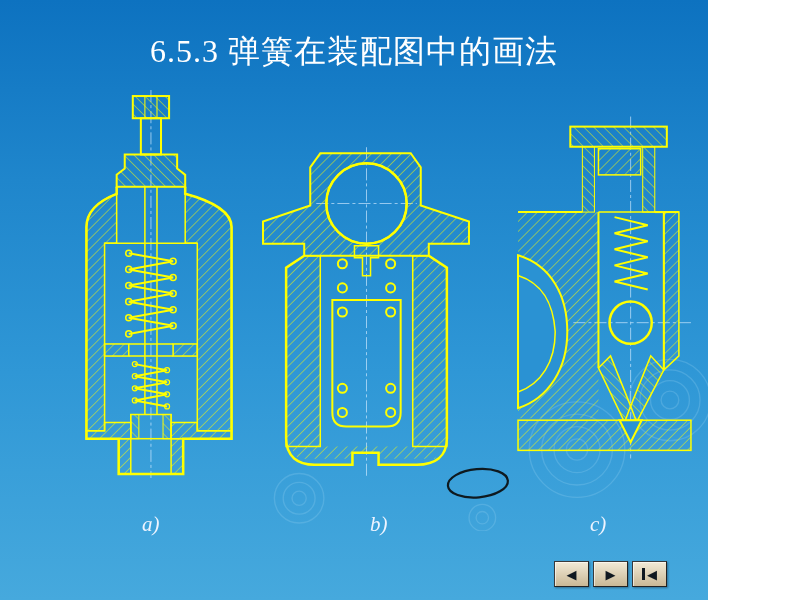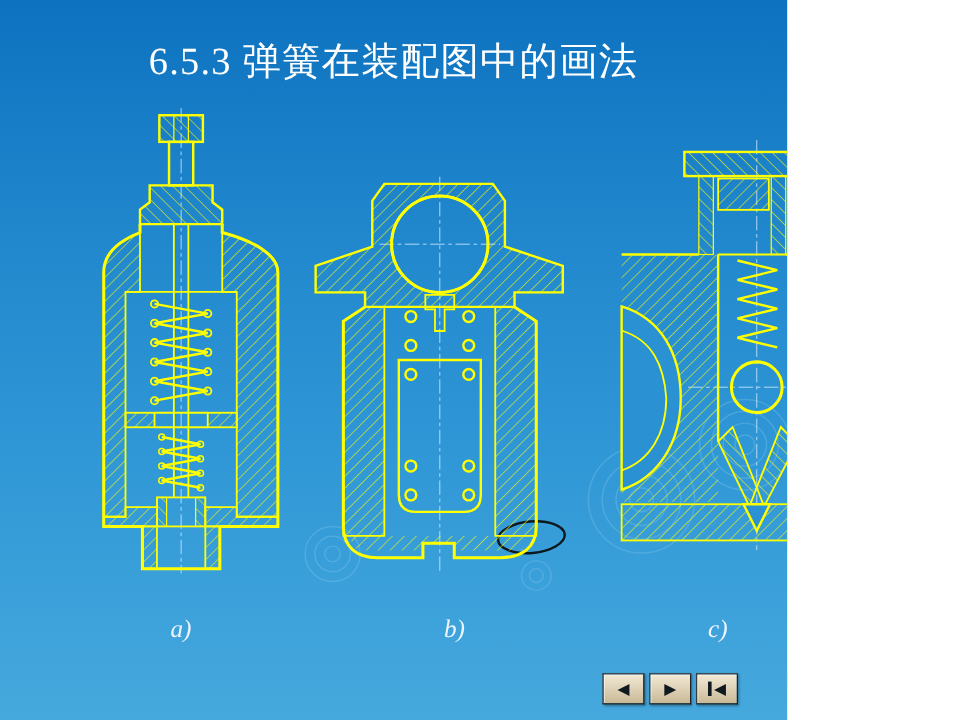--- a/index.html
+++ b/index.html
@@ -1,19 +1,19 @@
 <!DOCTYPE html>
 <html style="--drawing-line: #ffff00; --background-top: #0d72c0; --background-middle: #2f97d6; --background-bottom: #46a9dd; --title-text: #ffffff; --label-text: #eef4ff; --button-face-top: #f2ead6; --button-face-bottom: #c9b896; --button-border: #3a3a3a; --button-glyph: #101820;"><head>
 <meta charset="utf-8">
 <style>
   * { margin:0; padding:0; box-sizing:border-box; }
   html,body { width:800px; height:600px; }
   body { font-family:"Liberation Sans","DejaVu Sans",sans-serif; }
 
-  .slide { position:relative; width:656px; height:600px; overflow:hidden;
+  .slide { position:relative; width:708px; height:600px; overflow:hidden;
     background: linear-gradient(180deg,
       var(--background-top,#0d72c0) 0%,
       #1f86cc 30%,
       var(--background-middle,#2f97d6) 62%,
       var(--background-bottom,#46a9dd) 100%); }
 
   .title { position:absolute; top:30px; left:0; width:100%; text-align:center;
     font-family:"Liberation Serif","DejaVu Serif",serif; font-size:32px; font-weight:400;
     color:var(--title-text,#ffffff); letter-spacing:1px; }
 

